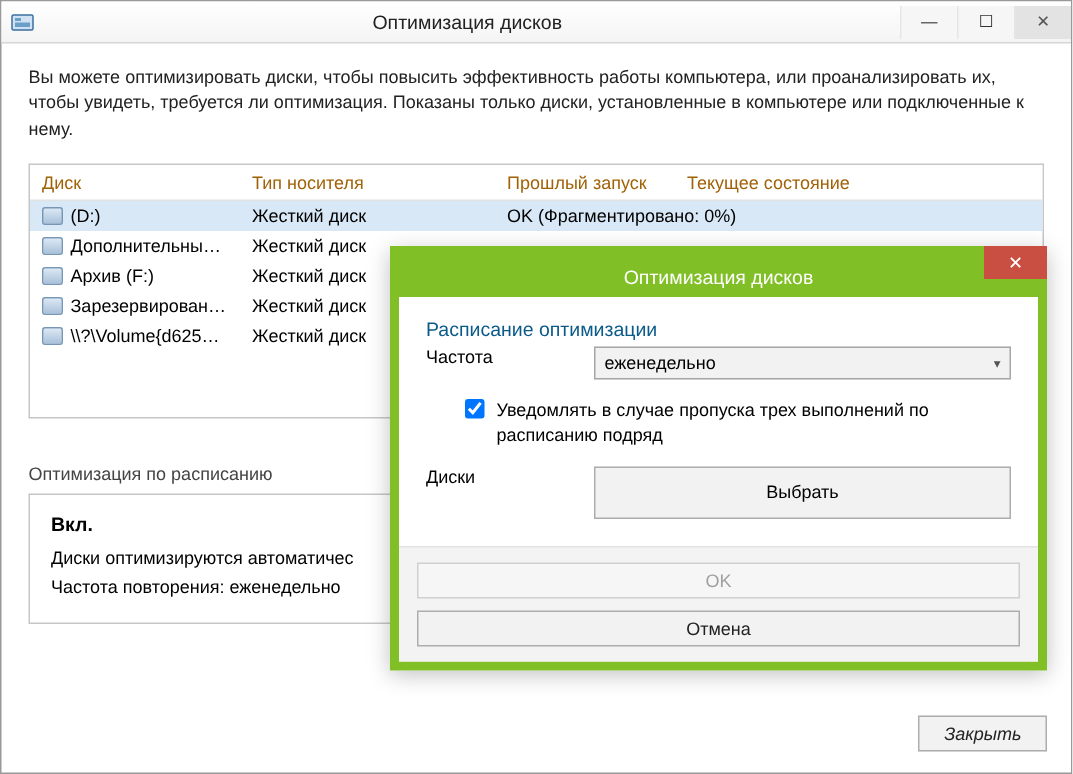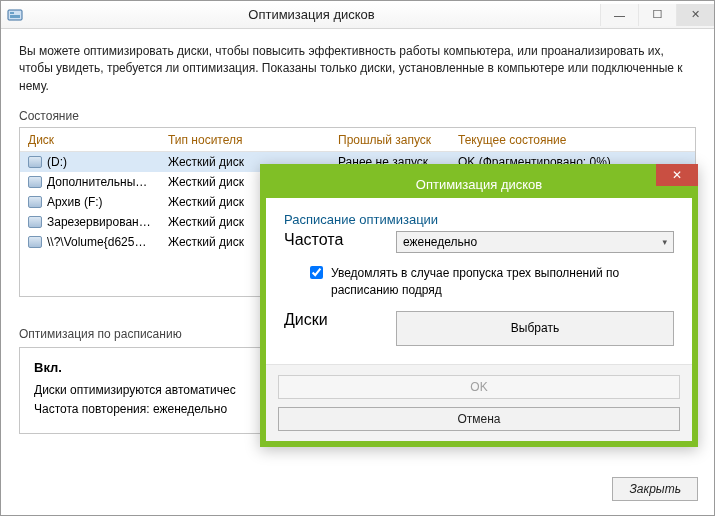--- a/index.html
+++ b/index.html
@@ -125,21 +125,21 @@
   position:absolute; right:-6px; top:-6px;
   width:42px; height:22px;
   background:#c94f42;
   color:#fff; display:flex; align-items:center; justify-content:center;
   font-size:12px;
 }
 .modal-body { padding:14px 18px 6px 18px;}
 .modal-heading { font-size:13px; color:#0a5a8a; margin-bottom:4px;}
 .form-row { display:flex; align-items:flex-start; margin-bottom:12px; font-size:12px;}
 .cb { margin-right:8px; margin-top:1px;}
-.form-label { width:112px; font-size:16px;}
+.form-label { width:112px; font-size:12px;}
 .select {
   flex:1;
   border:1px solid #a6a6a6;
   height:22px;
   background:#f2f2f2;
   display:flex; align-items:center; justify-content:space-between;
   padding:0 6px; font-size:12px;
 }
 .chev { font-size:9px; color:#555;}
 .nested { margin-left:26px; display:flex; align-items:flex-start;}
@@ -174,33 +174,31 @@
     <div class="tbtns">
       <div class="tbtn">—</div>
       <div class="tbtn">☐</div>
       <div class="tbtn close">✕</div>
     </div>
   </div>
 
   <div class="content">
     <div class="desc">Вы можете оптимизировать диски, чтобы повысить эффективность работы  компьютера, или проанализировать их, чтобы увидеть, требуется ли оптимизация. Показаны только диски, установленные в компьютере или подключенные к нему.</div>
 
-    <div class="sec-label">Состояние</div>
     <div class="table-box">
       <div class="thead">
         <div class="th c1">Диск</div>
         <div class="th c2">Тип носителя</div>
         <div class="th c3">Прошлый запуск</div>
         <div class="th c4">Текущее состояние</div>
       </div>
       <div id="tbody">
           <div class="trow sel">
             <div class="td c1"><span class="drive-ico"></span>(D:)</div>
             <div class="td c2">Жесткий диск</div>
-            <div class="td c3">Ранее не запуска...</div>
             <div class="td c4">OK (Фрагментировано: 0%)</div>
           </div>
           <div class="trow">
             <div class="td c1"><span class="drive-ico"></span>Дополнительный ...</div>
             <div class="td c2">Жесткий диск</div>
             <div class="td c3"></div>
             <div class="td c4"></div>
           </div>
           <div class="trow">
             <div class="td c1"><span class="drive-ico"></span>Архив (F:)</div>

